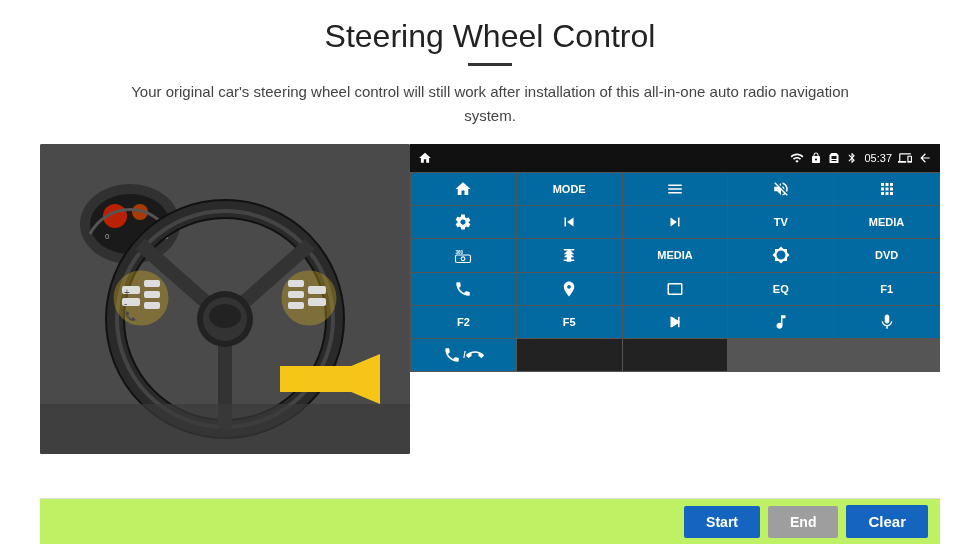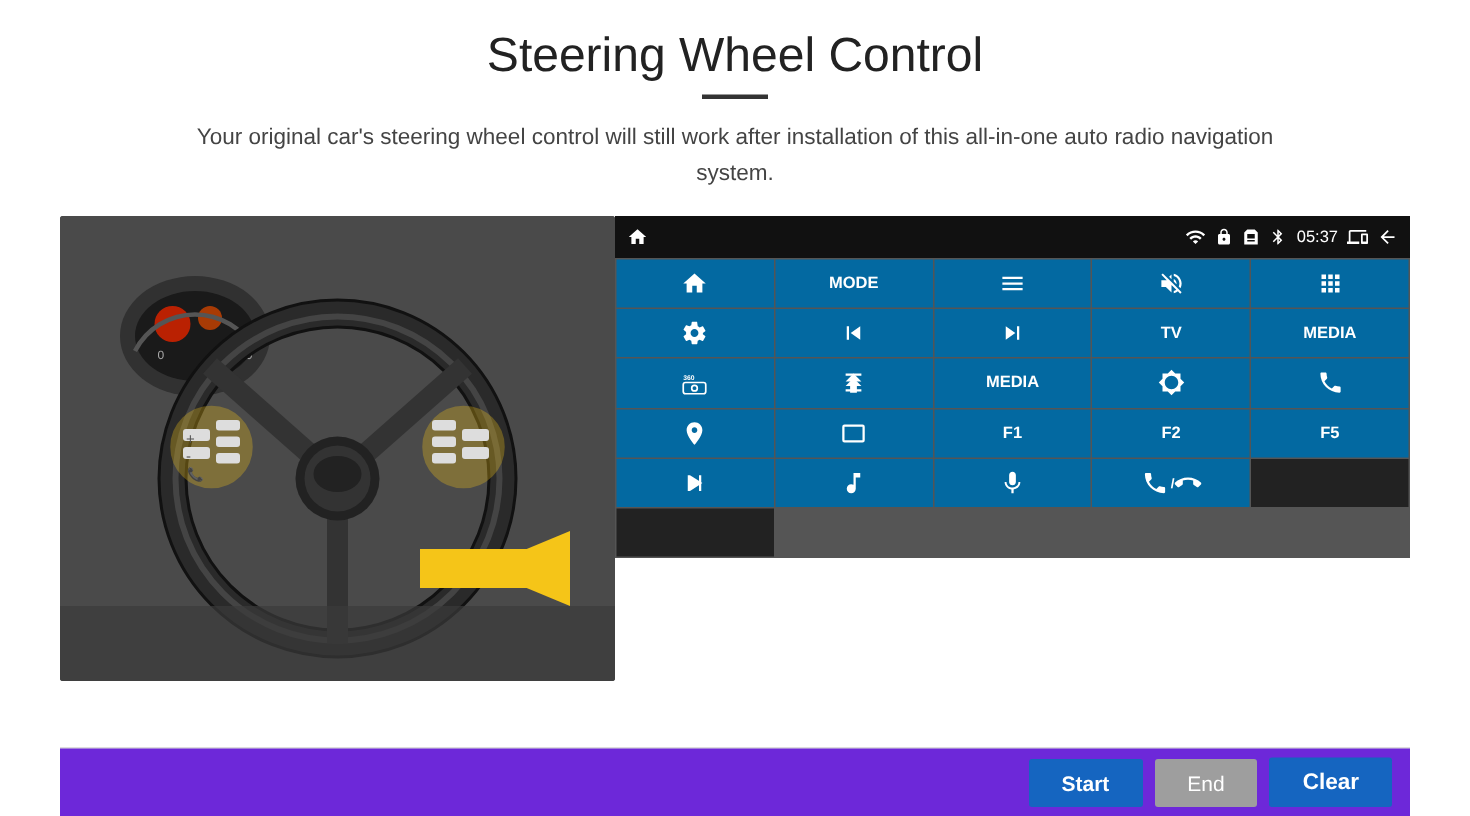--- a/index.html
+++ b/index.html
@@ -127,21 +127,21 @@
 
     .btn-cell svg {
       width: 18px;
       height: 18px;
       fill: #fff;
     }
 
     
     .bottom-bar {
       height: 46px;
-      background: #6d28d9;
+      background: #bef264;
       display: flex;
       align-items: center;
       justify-content: flex-end;
       padding: 0 12px;
       gap: 8px;
       border-top: 1px solid #ddd;
       width: 100%;
     }
 
     .btn-start {
@@ -154,21 +154,21 @@
       cursor: pointer;
       border-radius: 2px;
     }
 
     .btn-end {
       background: #9e9e9e;
       color: #fff;
       border: none;
       padding: 8px 22px;
       font-size: 14px;
-      font-weight: 400;
+      font-weight: 700;
       cursor: pointer;
       border-radius: 2px;
     }
 
     .btn-clear {
       background: #1565C0;
       color: #fff;
       border: none;
       padding: 8px 22px;
       font-size: 15px;
@@ -340,35 +340,41 @@
             </svg>
         </div>
         <div class="btn-cell">
           <span>MEDIA</span>
         </div>
         <div class="btn-cell">
           <svg viewBox="0 0 24 24">
               <path d="M20 15.31L23.31 12 20 8.69V4h-4.69L12 .69 8.69 4H4v4.69L.69 12 4 15.31V20h4.69L12 23.31 15.31 20H20v-4.69zM12 18c-3.31 0-6-2.69-6-6s2.69-6 6-6 6 2.69 6 6-2.69 6-6 6z"></path>
             </svg>
         </div>
+        <div class="btn-cell">
+          <span>DVD</span>
+        </div>
 
         <div class="btn-cell">
           <svg viewBox="0 0 24 24">
               <path d="M6.62 10.79c1.44 2.83 3.76 5.14 6.59 6.59l2.2-2.2c.27-.27.67-.36 1.02-.24 1.12.37 2.33.57 3.57.57.55 0 1 .45 1 1V20c0 .55-.45 1-1 1-9.39 0-17-7.61-17-17 0-.55.45-1 1-1h3.5c.55 0 1 .45 1 1 0 1.25.2 2.45.57 3.57.11.35.03.74-.25 1.02l-2.2 2.2z"></path>
             </svg>
         </div>
         <div class="btn-cell">
           <svg viewBox="0 0 24 24">
               <path d="M12 2C8.13 2 5 5.13 5 9c0 5.25 7 13 7 13s7-7.75 7-13c0-3.87-3.13-7-7-7zm0 9.5c-1.38 0-2.5-1.12-2.5-2.5s1.12-2.5 2.5-2.5 2.5 1.12 2.5 2.5-1.12 2.5-2.5 2.5z"></path>
             </svg>
         </div>
         <div class="btn-cell">
           <svg viewBox="0 0 24 24">
               <rect x="3" y="5" width="18" height="14" rx="1" fill="none" stroke="white" stroke-width="2"></rect>
             </svg>
+        </div>
+        <div class="btn-cell">
+          <span>EQ</span>
         </div>
         <div class="btn-cell">
           <span>F1</span>
         </div>
 
         <div class="btn-cell">
           <span>F2</span>
         </div>
         <div class="btn-cell">
           <span>F5</span>

